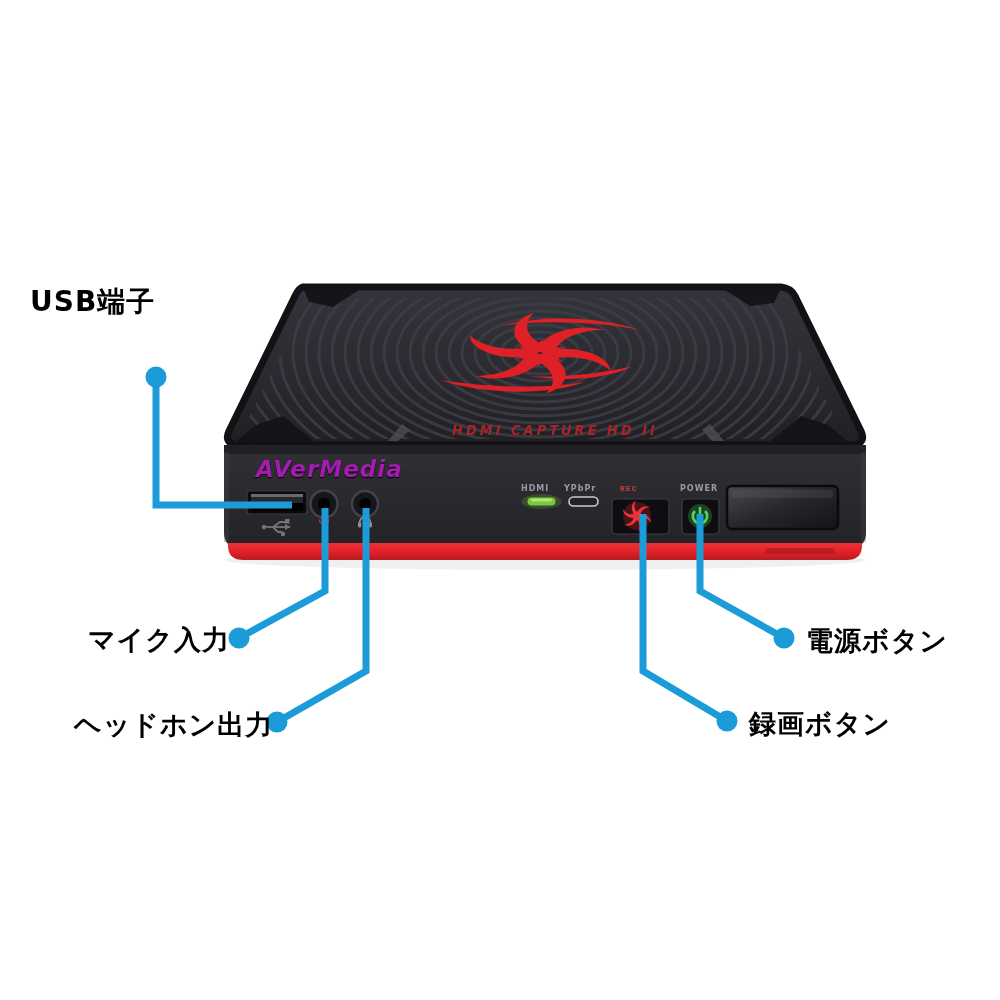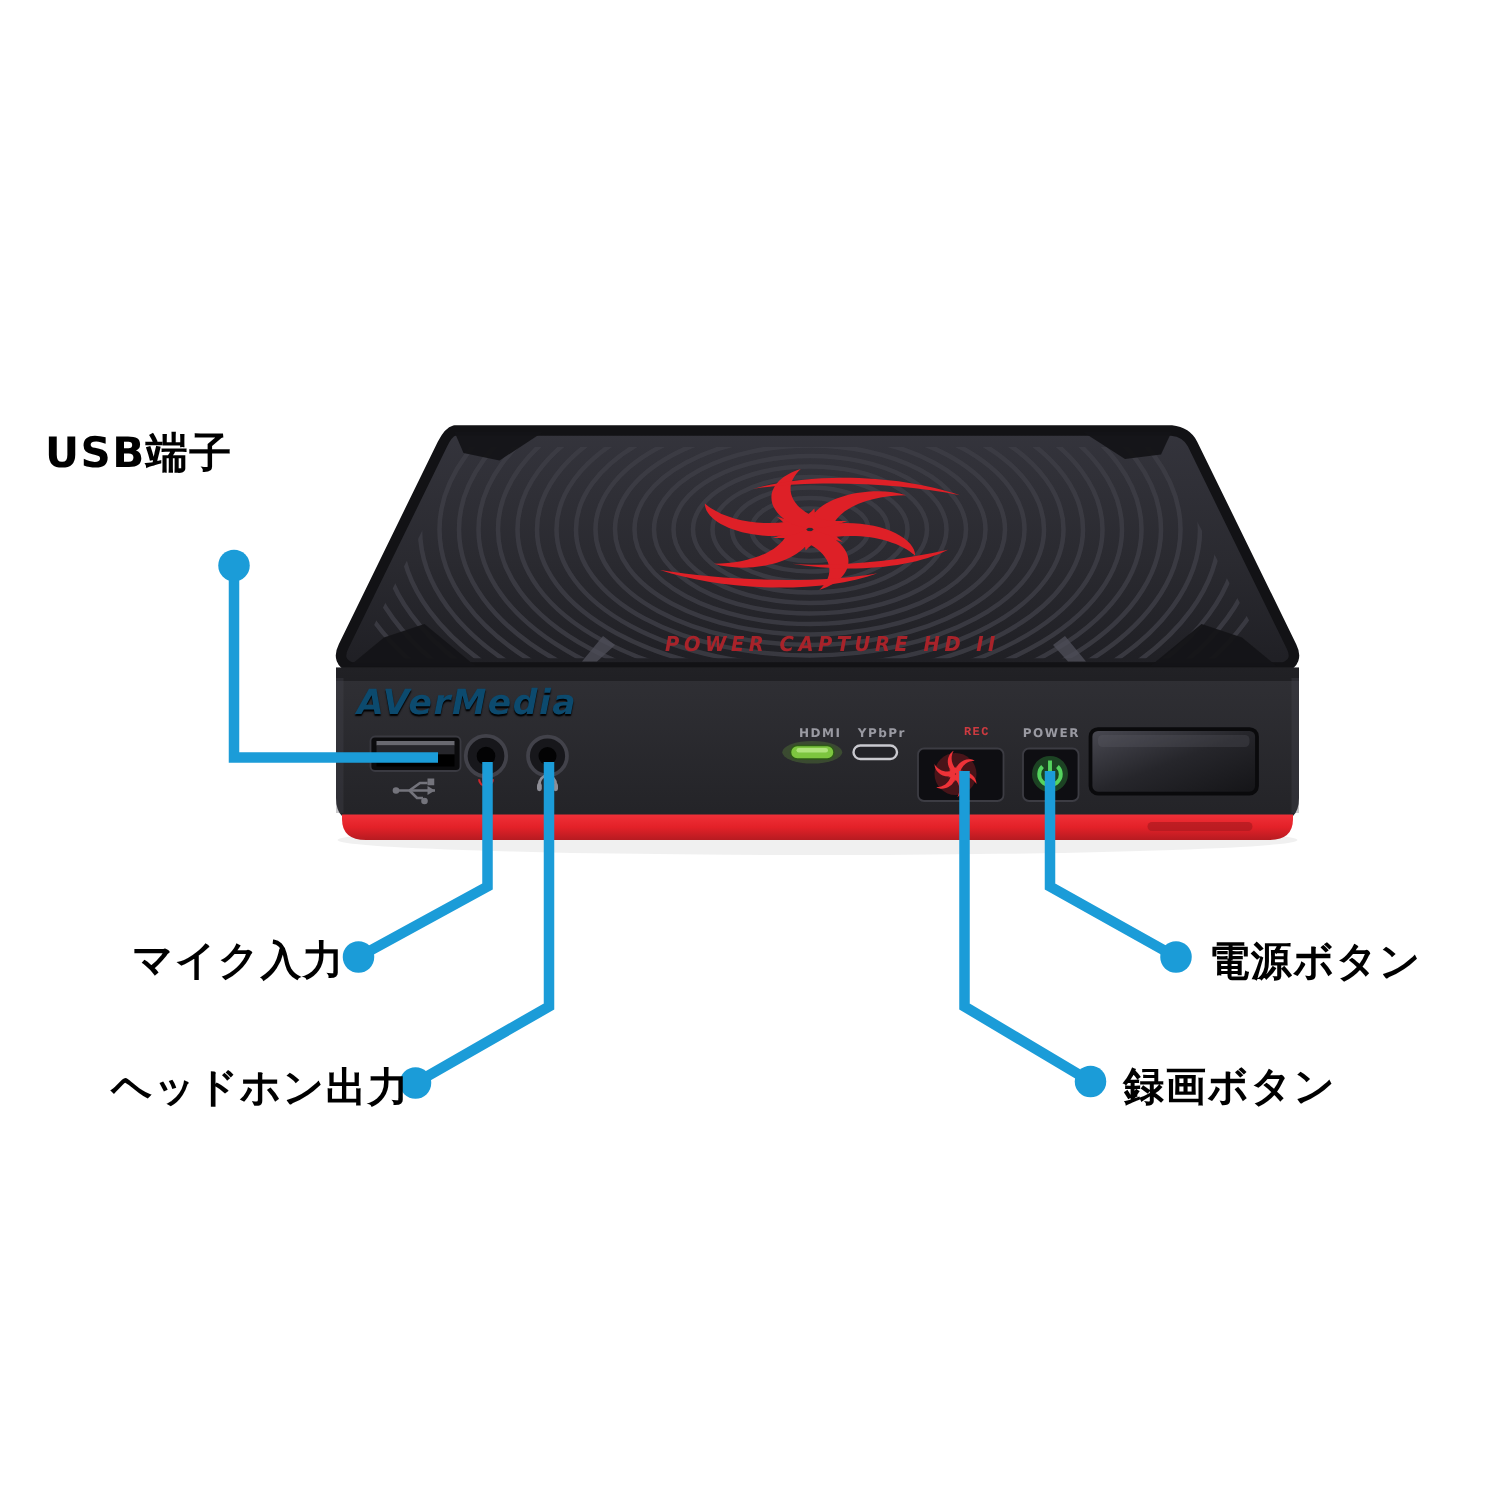--- a/index.html
+++ b/index.html
@@ -8,25 +8,25 @@
   .stage svg.scene{position:absolute;left:0;top:0;}
   .overlay{position:absolute;white-space:nowrap;}
   
   .ann{font-weight:bold;color:#000000;font-size:27px;letter-spacing:1px;}
   .ann-usb{left:30px;top:283px;width:250px;line-height:37px;font-size:28px;}
   .ann-mic{left:88px;top:622px;text-align:right;}
   .ann-hp{left:74px;top:707px;}
   .ann-power{left:806px;top:623px;}
   .ann-rec{left:749px;top:706px;}
   
-  .brand{left:238px;top:456px;font-size:23px;font-weight:bold;font-style:italic;
-         color:#0c4a6e;letter-spacing:1px;text-shadow:0 1px 1px #000;}
+  .brand{left:256px;top:456px;font-size:23px;font-weight:bold;font-style:italic;
+         color:#a21caf;letter-spacing:1px;text-shadow:0 1px 1px #000;}
   .model-text{left:400px;top:423px;width:310px;text-align:center;font-size:13px;
          font-weight:bold;font-style:italic;color:#A8232A;letter-spacing:3px;transform:scaleY(1.05);}
-  .port-label{font-size:8px;font-weight:bold;letter-spacing:1px;text-align:right;width:40px;color:#9A9AA2;}
+  .port-label{font-size:8px;font-weight:bold;letter-spacing:1px;text-align:left;width:40px;color:#9A9AA2;}
   .lbl-hdmi{left:521px;top:484px;}
   .lbl-ypbpr{left:564px;top:484px;}
   .lbl-rec{left:620px;top:484px;color:#CC3A40;font-family:Liberation Mono, monospace;}
   .lbl-power{left:680px;top:484px;}
 </style>
 </head>
 <body>
 
 <div class="stage">
 
@@ -214,21 +214,21 @@
     <g fill="#1B9CD8">
       <circle cx="156" cy="377" r="10.5"></circle>
       <circle cx="239" cy="638" r="10.5"></circle>
       <circle cx="277" cy="722" r="10.5"></circle>
       <circle cx="784" cy="638" r="10.5"></circle>
       <circle cx="727" cy="721" r="10.5"></circle>
     </g>
   </svg>
 
   <div class="overlay brand">AVerMedia</div>
-  <div class="overlay model-text">POWER CAPTURE HD II</div>
+  <div class="overlay model-text">HDMI CAPTURE HD II</div>
   <div class="overlay port-label lbl-hdmi">HDMI</div>
   <div class="overlay port-label lbl-ypbpr">YPbPr</div>
   <div class="overlay port-label lbl-rec">REC</div>
   <div class="overlay port-label lbl-power">POWER</div>
 
   <div class="overlay ann ann-usb">
     <div>USB端子</div>
   </div>
   <div class="overlay ann ann-mic">マイク入力</div>
   <div class="overlay ann ann-hp">ヘッドホン出力</div>

